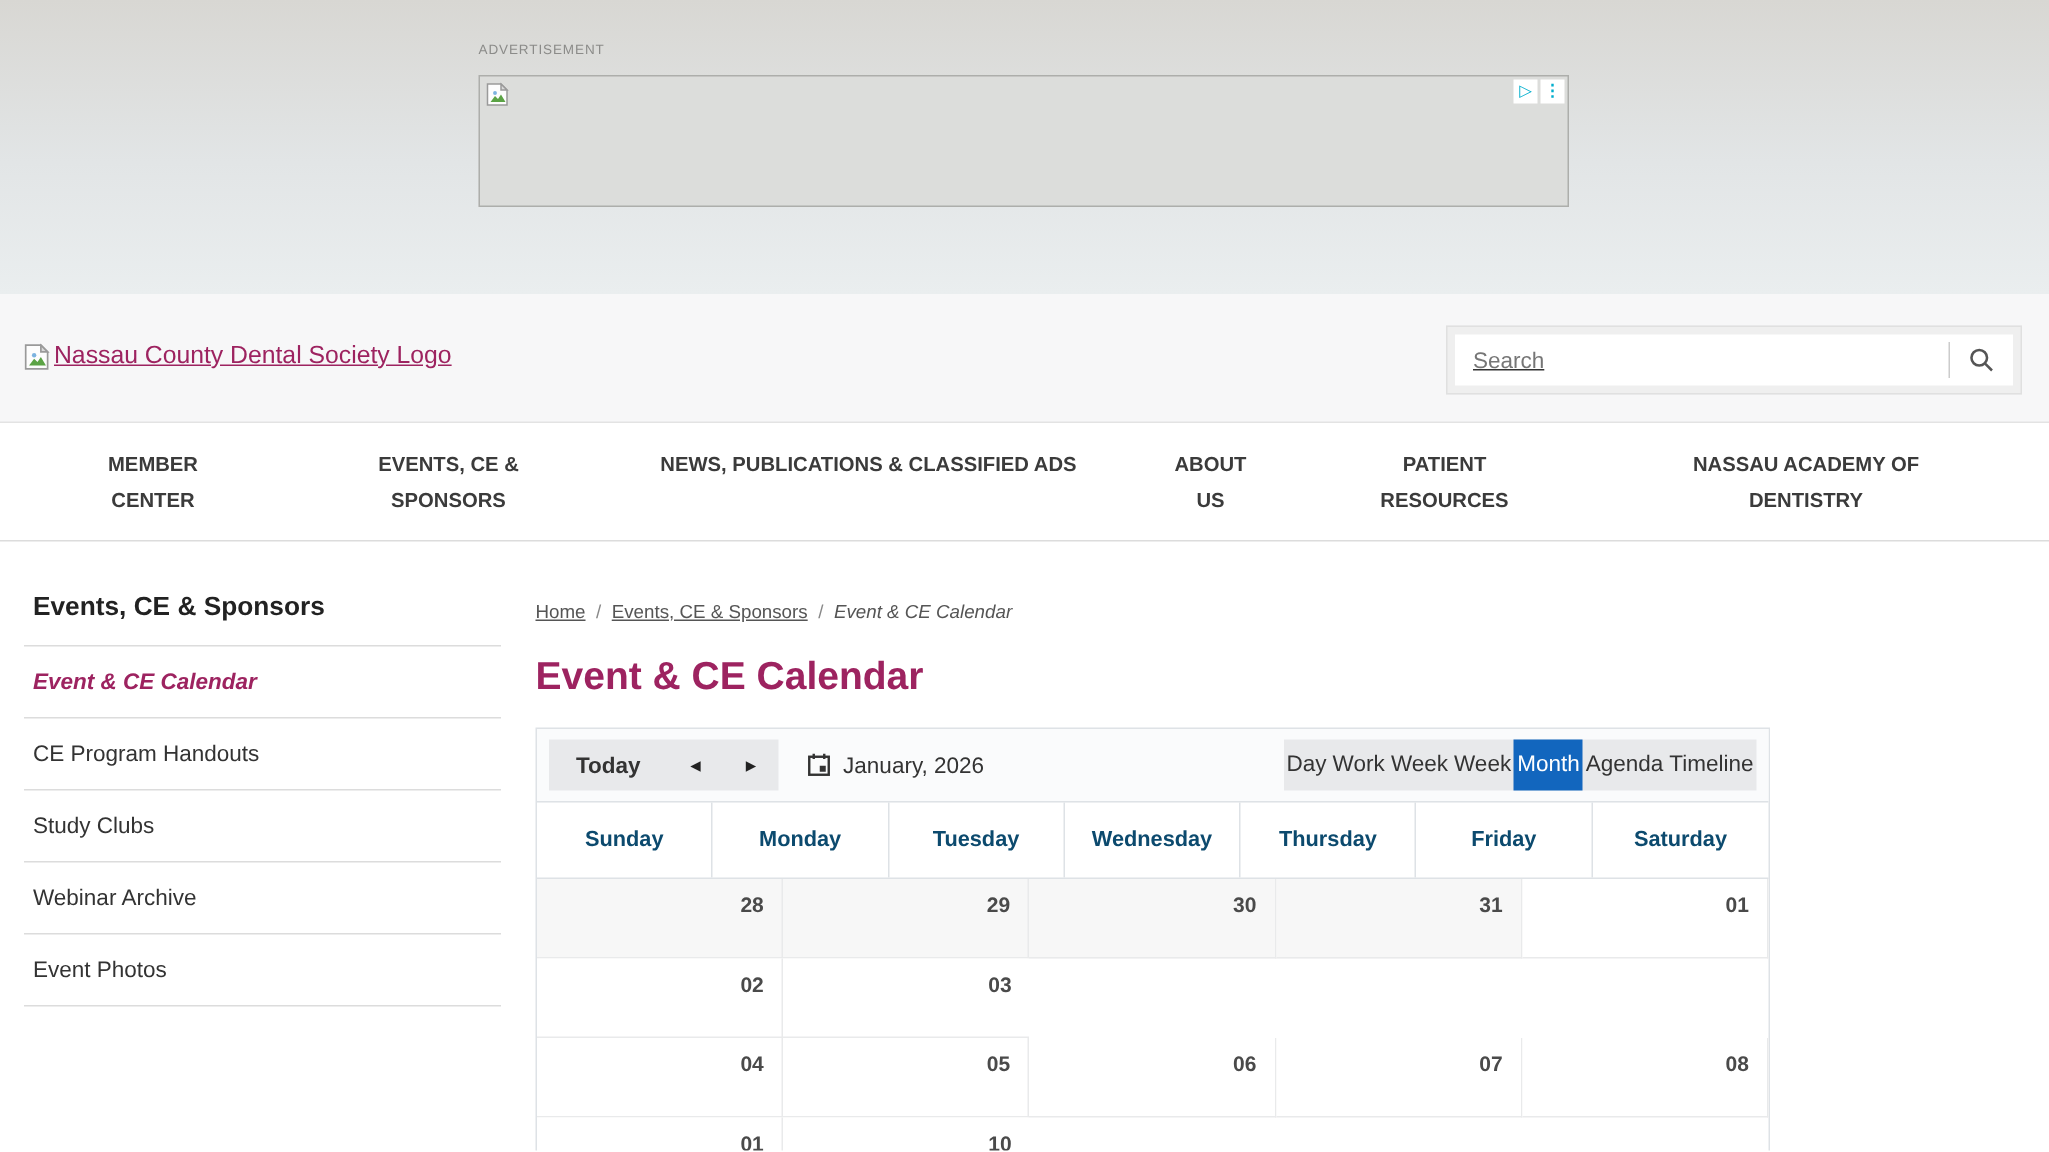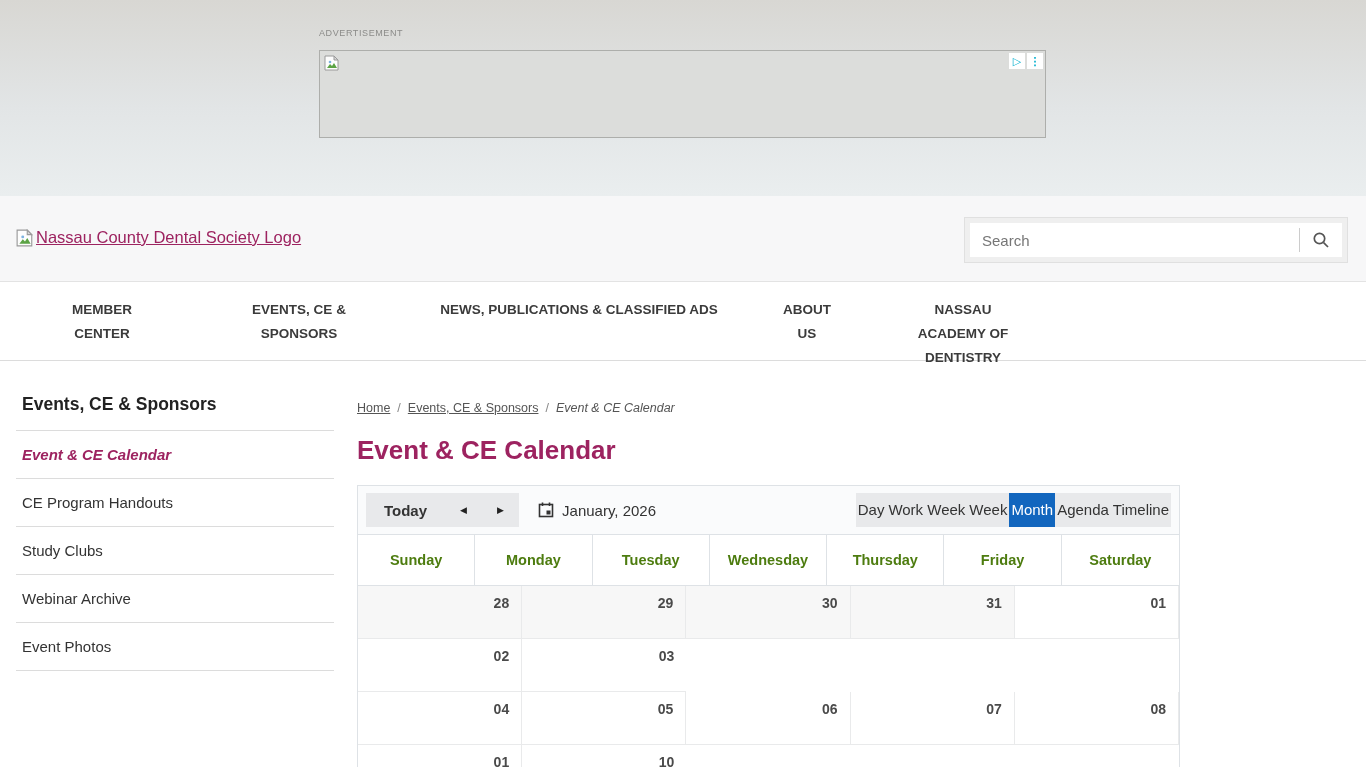--- a/index.html
+++ b/index.html
@@ -24,21 +24,21 @@
   .cta-row{position:absolute;right:20px;top:154px;display:flex;gap:15px;}
   .cta{height:34px;border:2px solid #47525e;border-radius:17px;background:#fff;color:#3e4a55;
        font-weight:bold;font-size:11.5px;letter-spacing:.3px;padding:0 21px;display:flex;align-items:center;cursor:pointer;white-space:nowrap;}
 
   
   .band{position:relative;height:86px;background:#f7f7f8;border-bottom:1px solid #e3e3e3;}
   .logo-link{position:absolute;left:16px;top:32px;display:flex;align-items:center;gap:2px;
              color:var(--accent);font-size:16.5px;text-decoration:underline;cursor:pointer;}
   .search-wrap{position:absolute;right:18px;top:21px;width:384px;height:46px;background:#efefef;border:1px solid #e0e0e0;padding:5px;}
   .search-inner{display:flex;align-items:center;height:100%;background:#fff;}
-  .search-inner input{flex:1;border:none;outline:none;font-size:15px;color:#333;padding:0 12px;font-family:"Liberation Sans",sans-serif;background:transparent;}
+  .search-inner input{flex:1;border:none;outline:none;font-size:15px;color:#333;padding:0 12px;font-family:"Liberation Sans",sans-serif;background:transparent;text-decoration:underline;}
   .search-inner input::placeholder{color:#767676;}
   .search-divider{width:1px;height:24px;background:#ccc;}
   .search-btn{width:42px;height:100%;border:none;background:transparent;display:flex;align-items:center;justify-content:center;cursor:pointer;}
 
   
   .nav{position:relative;height:79px;background:#fff;border-bottom:1px solid #dcdcdc;}
   .nav-item{position:absolute;top:16px;transform:translateX(-50%);text-align:center;
             font-weight:bold;font-size:13.5px;line-height:24px;color:#3b3b3b;cursor:pointer;}
   .nav-item:nth-child(1){left:102px;width:100px;}
   .nav-item:nth-child(2){left:299px;width:130px;}
@@ -67,21 +67,21 @@
   .toolbar-left{display:flex;align-items:center;}
   .nav-group{display:flex;align-items:center;background:#e8e9eb;height:34px;}
   .btn-today{padding:0 18px;font-size:15px;color:#333;cursor:pointer;font-weight:bold;}
   .btn-arrow{width:37px;text-align:center;font-size:9px;color:#222;cursor:pointer;}
   .date-group{display:flex;align-items:center;gap:8px;margin-left:19px;font-size:15px;color:#333;}
   .views{display:flex;background:#e8e9eb;height:34px;align-items:center;}
   .view-btn{padding:0 2px;height:34px;line-height:34px;font-size:15px;color:#333;cursor:pointer;white-space:nowrap;}
   .view-btn.selected{background:var(--view-selected);color:#fff;}
 
   .dow-row{display:grid;grid-template-columns:repeat(7,1fr);height:51px;border-bottom:1px solid var(--border-light);}
-  .dow{display:flex;align-items:center;justify-content:center;font-weight:bold;font-size:14.5px;color:#4d7c0f;border-right:1px solid var(--border-light);}
+  .dow{display:flex;align-items:center;justify-content:center;font-weight:bold;font-size:14.5px;color:#0c4a6e;border-right:1px solid var(--border-light);}
   .dow:last-child{border-right:none;}
   .week-row{display:grid;grid-template-columns:repeat(5,1fr);height:106px;font-weight:bold;}
   .cell{border-right:1px solid #e9eaeb;border-bottom:1px solid #e9eaeb;background:#fff;}
   .cell:last-child{border-right:none;}
   .cell.other{background:#f7f7f7;}
   .daynum{text-align:right;padding:9px 12px;font-size:14px;color:#4a4a4a;}
 
   svg{display:block;}
 </style>
 </head>
@@ -131,20 +131,21 @@
       </button>
     </div>
   </div>
 </div>
 
 <div class="nav">
     <div class="nav-item">MEMBER CENTER</div>
     <div class="nav-item">EVENTS, CE &amp; SPONSORS</div>
     <div class="nav-item">NEWS, PUBLICATIONS &amp; CLASSIFIED ADS</div>
     <div class="nav-item">ABOUT US</div>
+    <div class="nav-item">PATIENT RESOURCES</div>
     <div class="nav-item">NASSAU ACADEMY OF DENTISTRY</div>
   </div>
 
 <div class="content">
 
   <div class="sidebar">
     <div class="sidebar-title">Events, CE &amp; Sponsors</div>
     <div id="side-items">
         <div class="side-item active">Event &amp; CE Calendar</div>
         <div class="side-item">CE Program Handouts</div>

